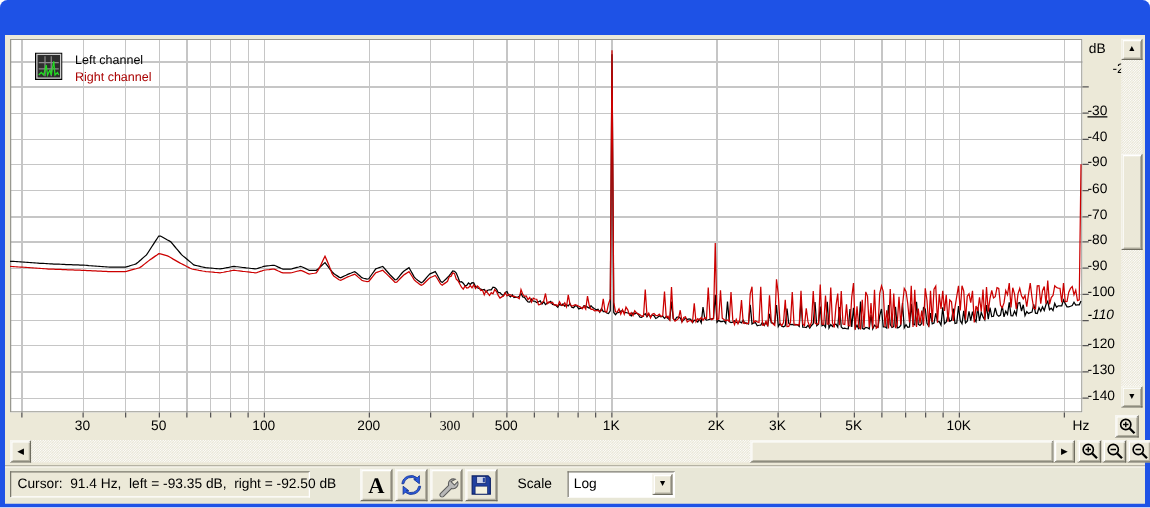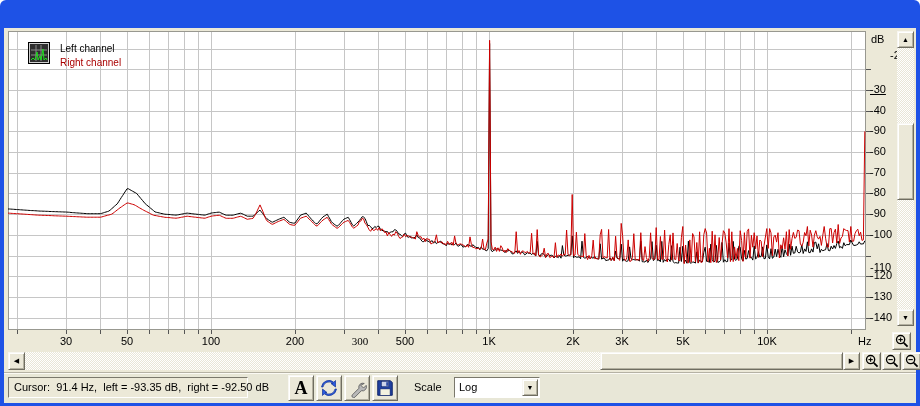--- a/index.html
+++ b/index.html
@@ -156,21 +156,21 @@
         <div class="y-lab" style="top: 114px;">-60</div>
         <div class="y-tick" style="top: 142px;"></div>
         <div class="y-lab" style="top: 135px;">-70</div>
         <div class="y-tick" style="top: 162px;"></div>
         <div class="y-lab" style="top: 155px;">-80</div>
         <div class="y-tick" style="top: 183px;"></div>
         <div class="y-lab" style="top: 176px;">-90</div>
         <div class="y-tick" style="top: 204px;"></div>
         <div class="y-lab" style="top: 197px;">-100</div>
         <div class="y-tick" style="top: 225px;"></div>
-        <div class="y-lab" style="top: 230px;">-110</div>
+        <div class="y-lab" style="top: 215px; font-style: italic;">-110</div>
         <div class="y-tick" style="top: 245px;"></div>
         <div class="y-lab" style="top: 238px;">-120</div>
         <div class="y-tick" style="top: 266px;"></div>
         <div class="y-lab" style="top: 259px;">-130</div>
         <div class="y-tick" style="top: 287px;"></div>
         <div class="y-lab" style="top: 280px;">-140</div>
       </div>
 
     <div class="vsb">
       <div class="track checker"></div>

